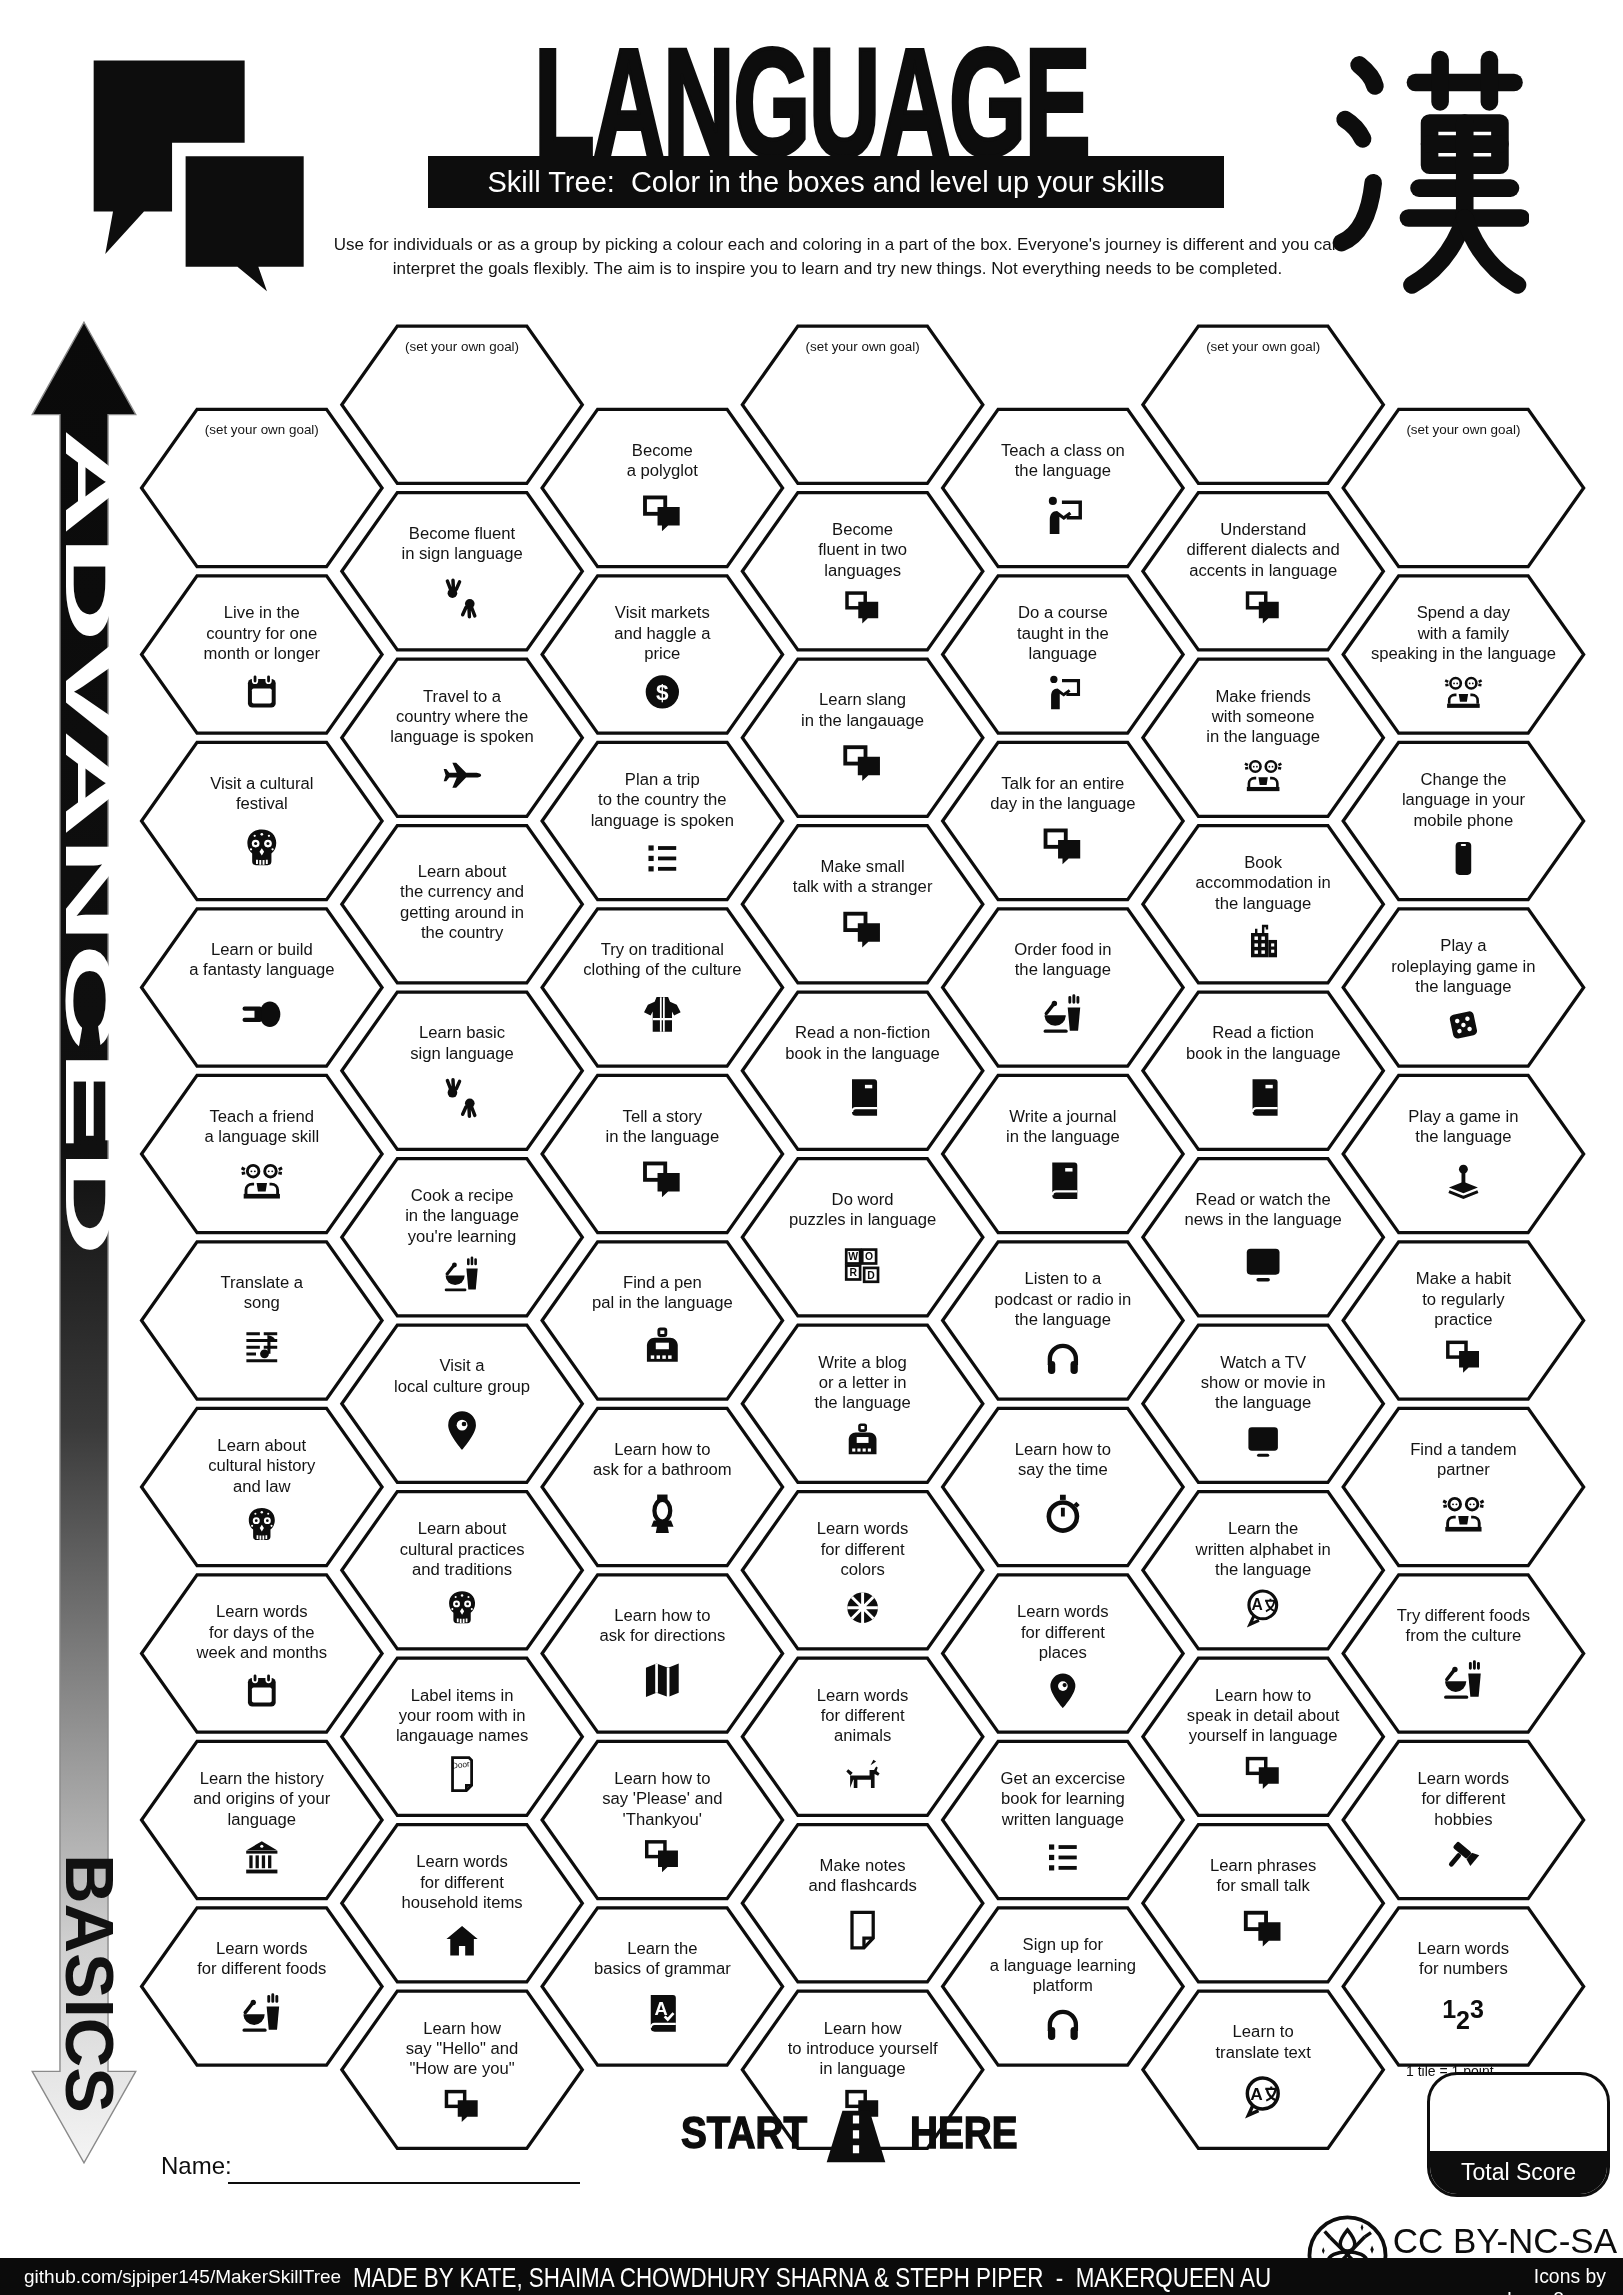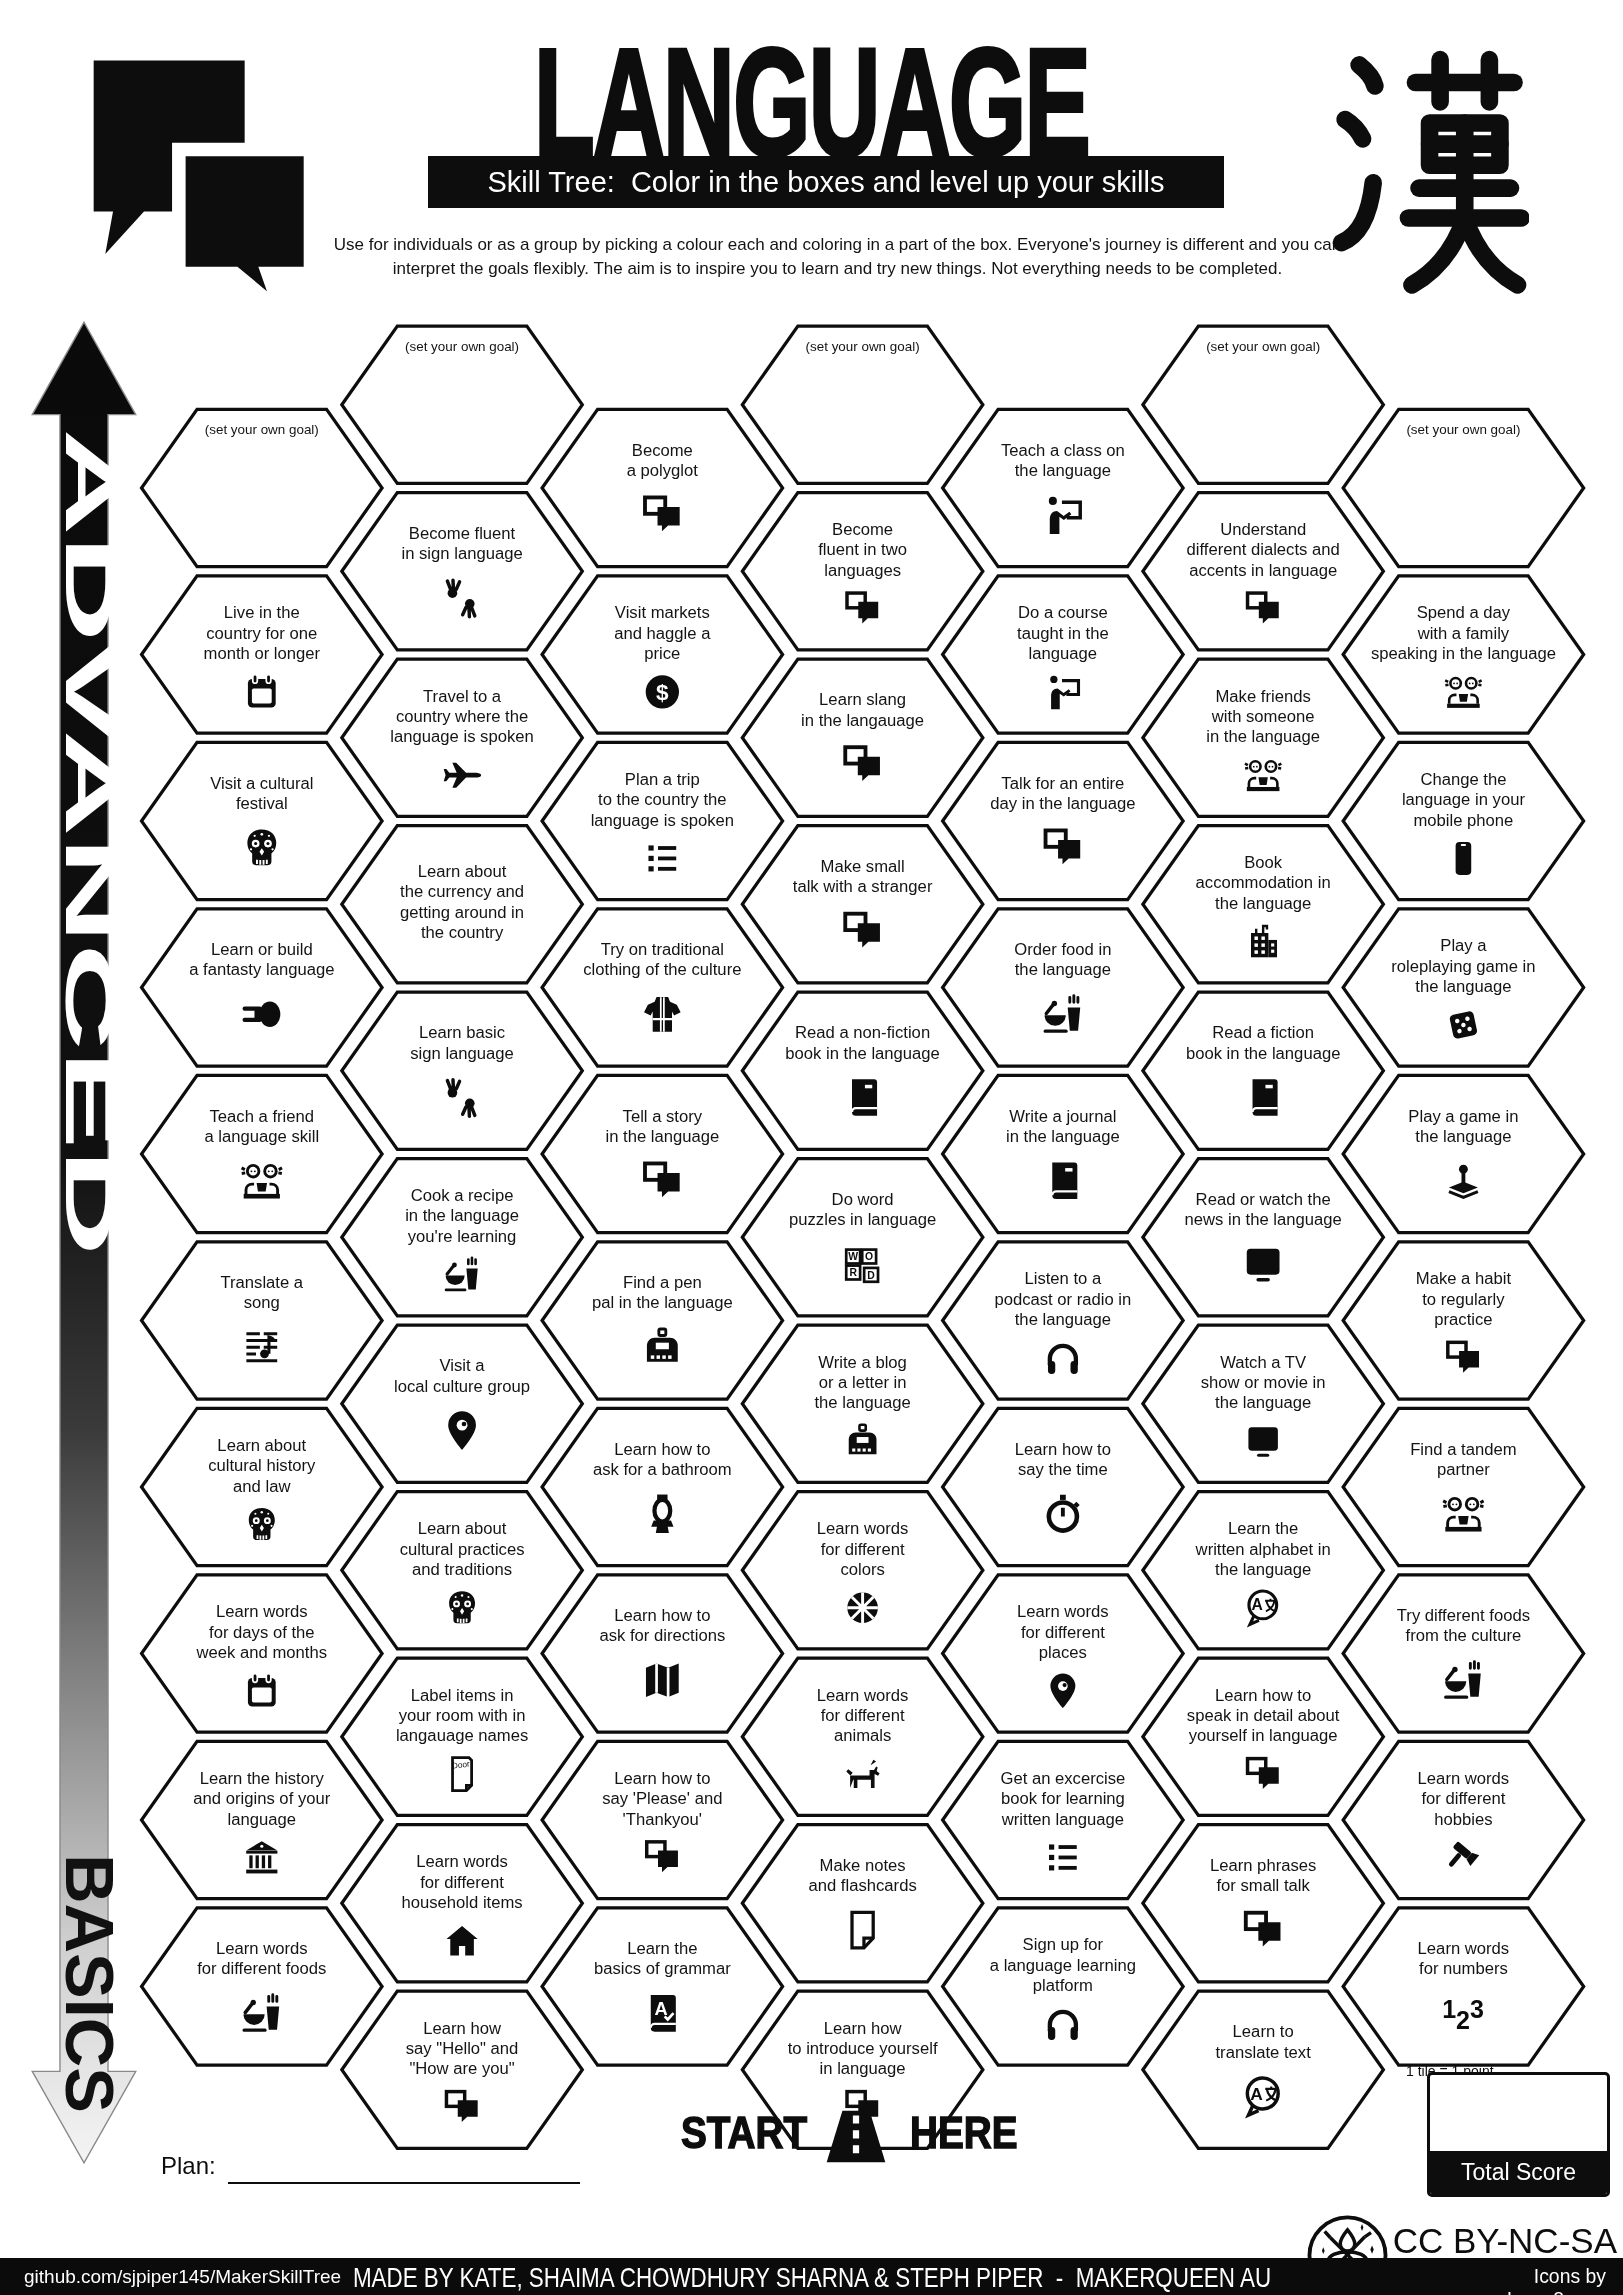--- a/index.html
+++ b/index.html
@@ -20,21 +20,21 @@
   #name-label{left:161px;top:2152px;font-size:24px;}
   #name-line{left:228px;top:2182px;width:352px;height:2.3px;background:#0d0d0d;}
   
   #start-word,#here-word{top:2108px;font-size:44px;font-weight:700;
       -webkit-text-stroke:1.4px #0d0d0d;transform:scaleX(.88);}
   #start-word{left:681px;transform-origin:left center;}
   #here-word{left:910px;transform-origin:left center;}
   
   #tile-note{left:1406px;top:2039px;width:185px;text-align:left;font-size:14px;margin-top:24px;}
   #total-score-box{left:1427px;top:2072px;width:183px;height:125px;background:#fff;
-      border:3.7px solid #0d0d0d;border-radius:5px;overflow:hidden;box-sizing:border-box;
+      border:3.7px solid #0d0d0d;border-radius:30px;overflow:hidden;box-sizing:border-box;
       display:flex;flex-direction:column;justify-content:flex-end;}
   #total-score-band{height:43px;background:#0d0d0d;display:flex;align-items:center;
       justify-content:center;}
   #total-score-band span{color:#fff;font-size:23px;}
   
   #cc-label{left:1386px;top:2221px;width:231px;text-align:right;font-size:35px;color:#0d0d0d;}
   
   #footer-bar{left:0;top:2258px;width:1623px;height:38px;background:#0b0b0b;}
   #footer-left{left:24px;top:2266px;font-size:19px;color:#fff;}
   #footer-center{left:50%;top:2262px;font-size:28px;color:#fff;white-space:pre;
@@ -726,21 +726,21 @@
       <use href="#sym-numbers-123" x="210" y="178" width="100" height="100"></use>
     </g>
   </svg>
 
 <div class="abs" id="start-word">START</div>
 <svg class="abs" style="left:812px;top:2104px" width="88" height="65" viewBox="0 0 24 24" preserveAspectRatio="none">
   <use href="#sym-road"></use>
 </svg>
 <div class="abs" id="here-word">HERE</div>
 
-<div class="abs" id="name-label">Plan:</div>
+<div class="abs" id="name-label">Name:</div>
 <div class="abs" id="name-line"></div>
 
 <div class="abs" id="tile-note">1 tile = 1 point</div>
 <div class="abs" id="total-score-box">
   <div id="total-score-band">
     <span>Total Score</span>
   </div>
 </div>
 
 <svg class="abs" style="left:1306px;top:2214px" width="83" height="83" viewBox="0 0 24 24">

